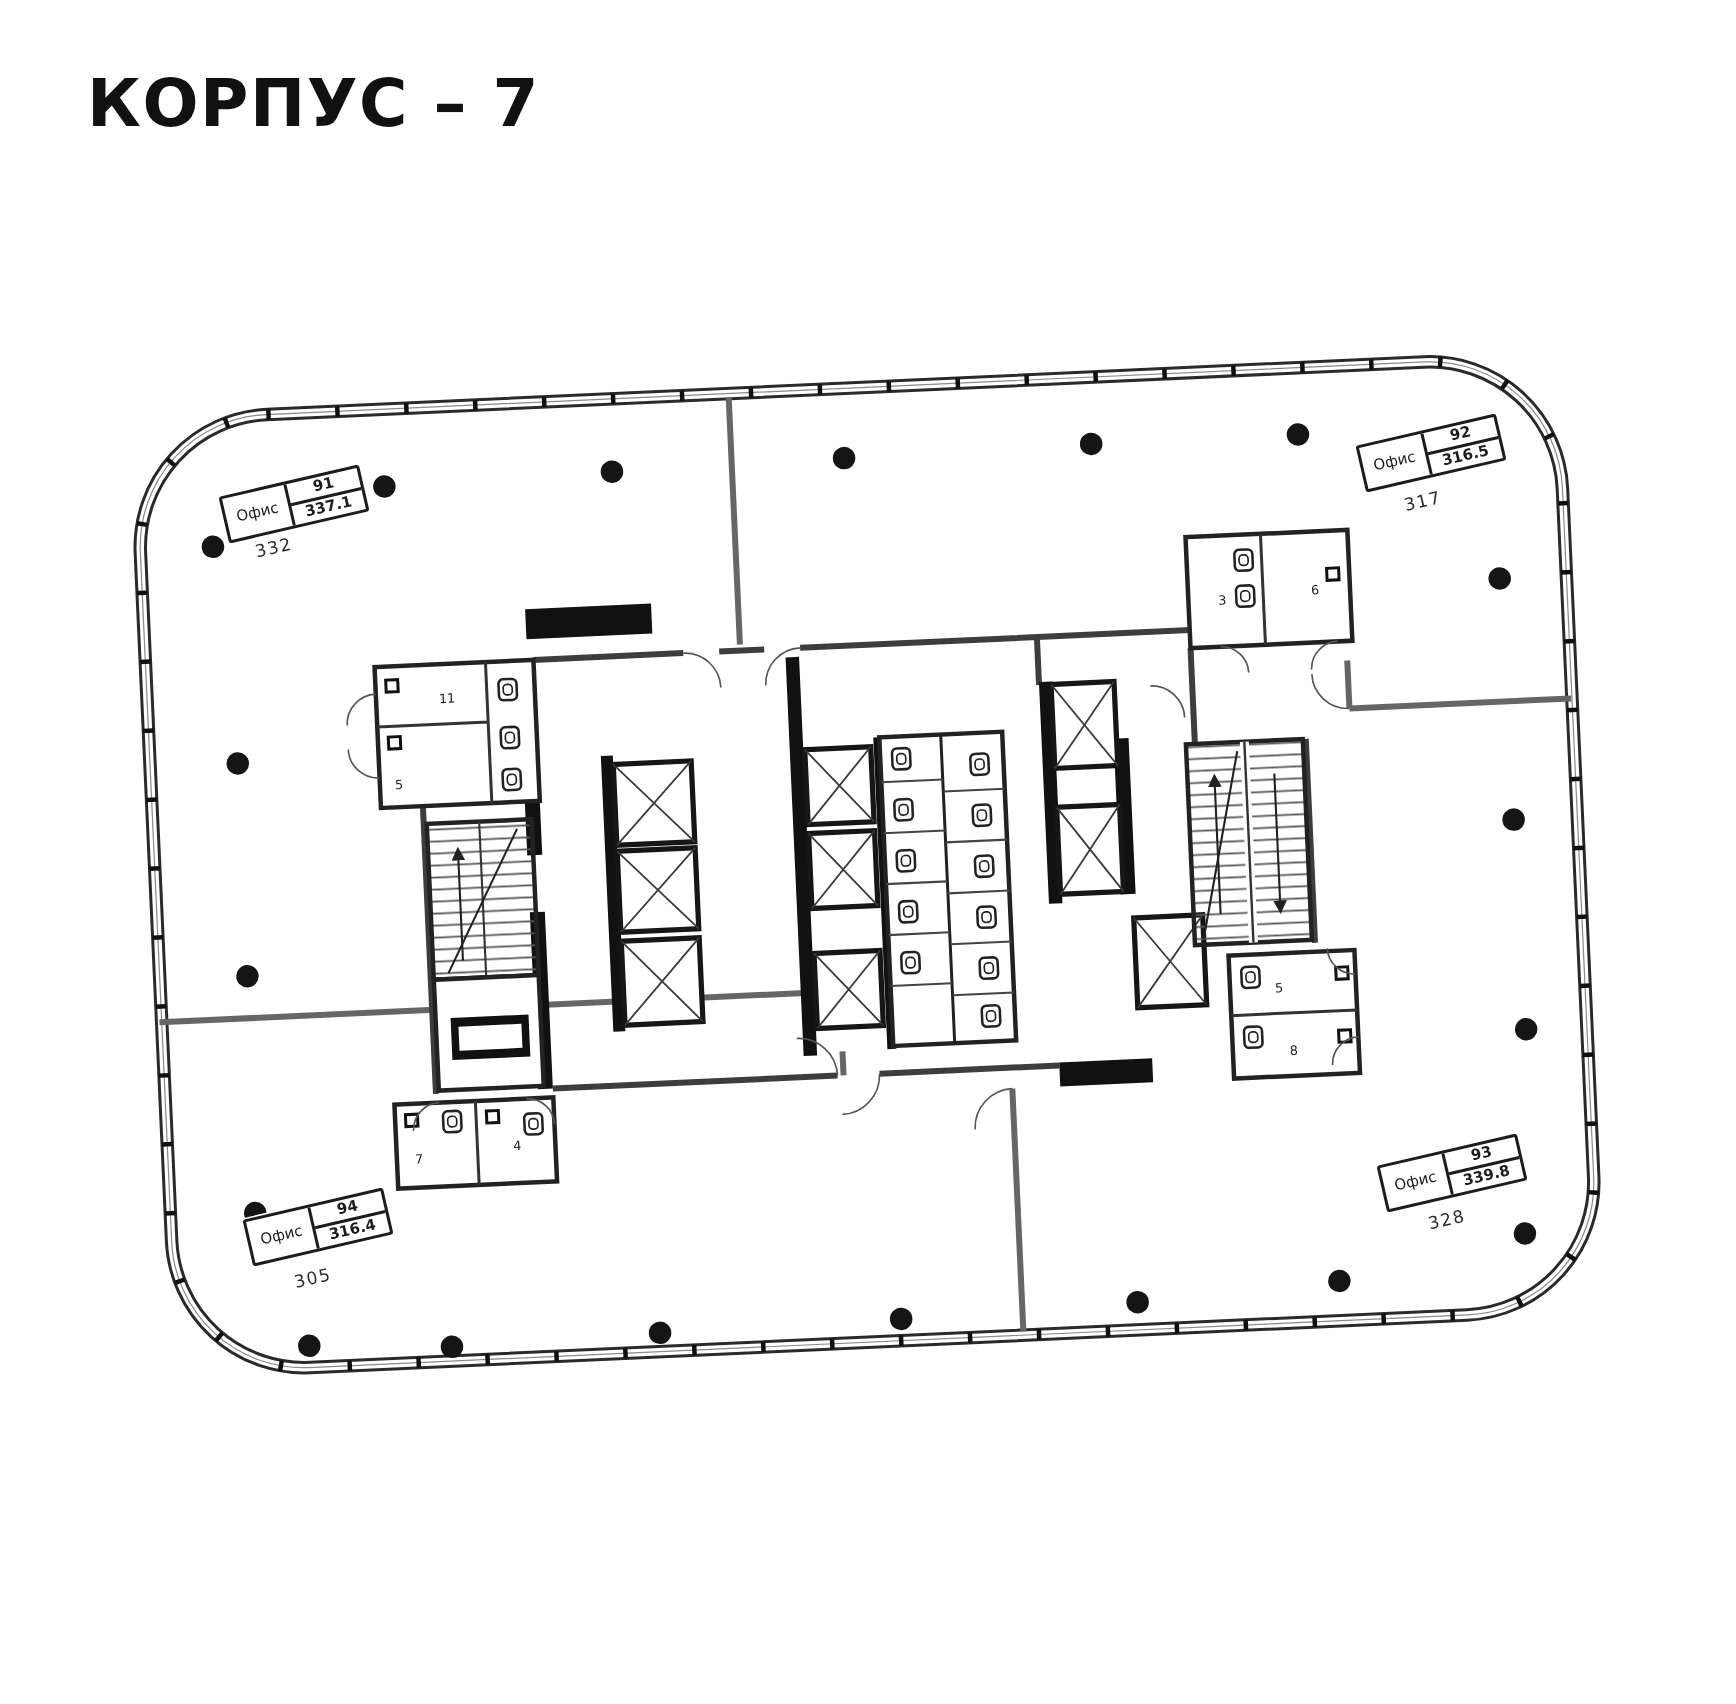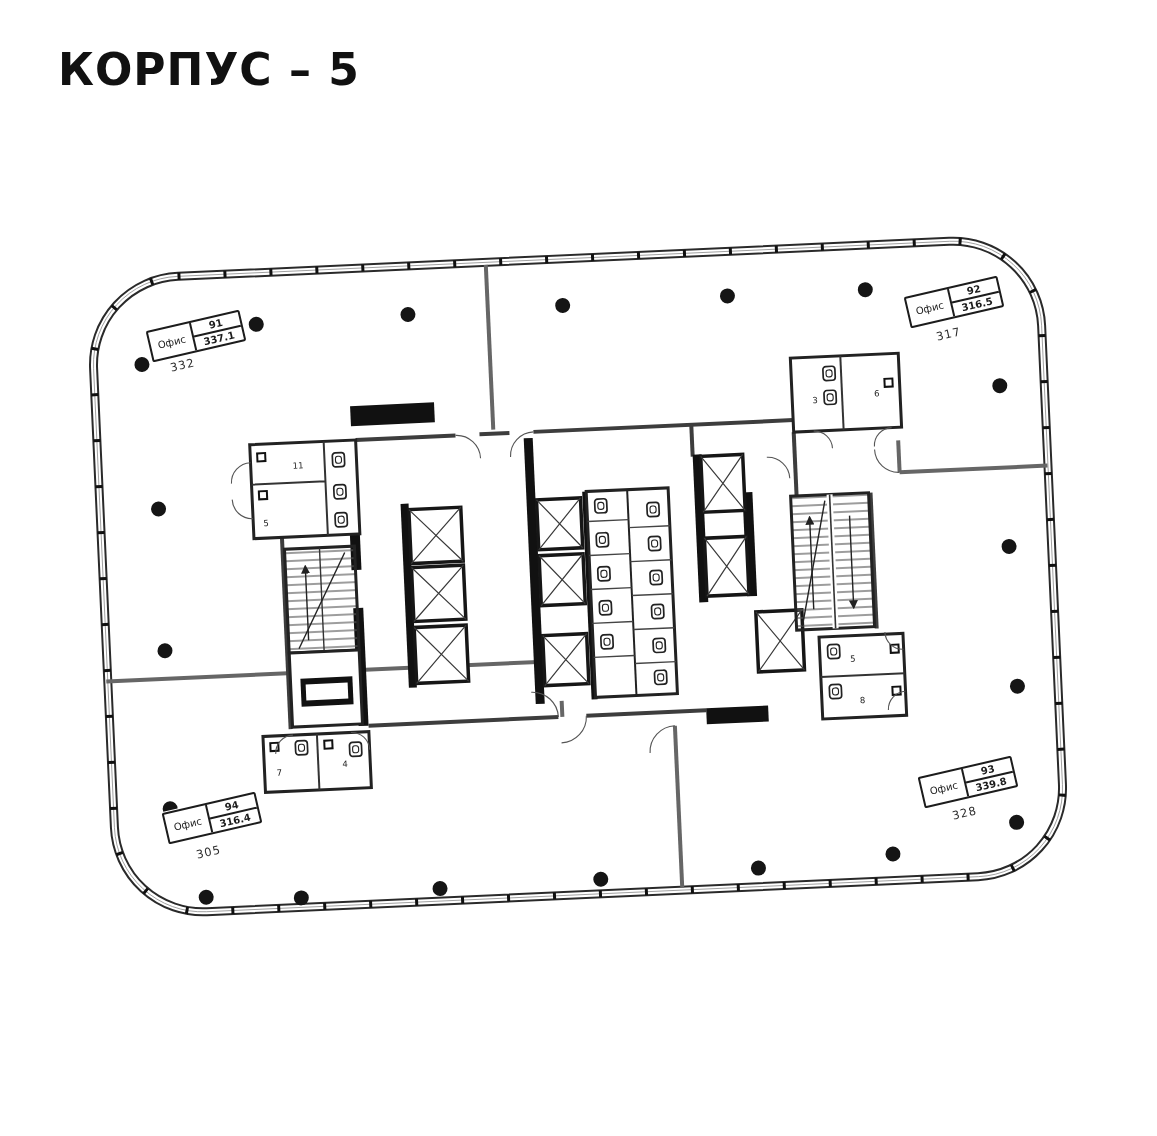--- a/index.html
+++ b/index.html
@@ -19,21 +19,21 @@
   .ol-area{flex:1;display:flex;align-items:center;justify-content:center;font-size:10px;
     font-weight:700;color:#1c1c1c;padding:1px 0;}
   .room-num{position:absolute;font-size:11.5px;color:#2e2e2e;transform:rotate(-13deg);
     letter-spacing:1px;}
 </style>
 </head>
 <body>
 
 <div class="page">
 
-  <div class="title">КОРПУС – 5</div>
+  <div class="title">КОРПУС – 7</div>
 
   <svg width="1157" height="1136" viewBox="0 0 1157 1136">
     <defs>
       <marker id="arr" viewBox="0 0 10 10" refX="8" refY="5" markerWidth="6.5" markerHeight="6.5" orient="auto-start-reverse">
           <path d="M0,0L10,5L0,10z" fill="#222"></path>
         </marker>
       <pattern id="tread" width="8" height="8" patternUnits="userSpaceOnUse">
         <path d="M0,4H8" stroke="#5a5a5a" stroke-width="1.2"></path>
       </pattern>
       <g id="wc">

